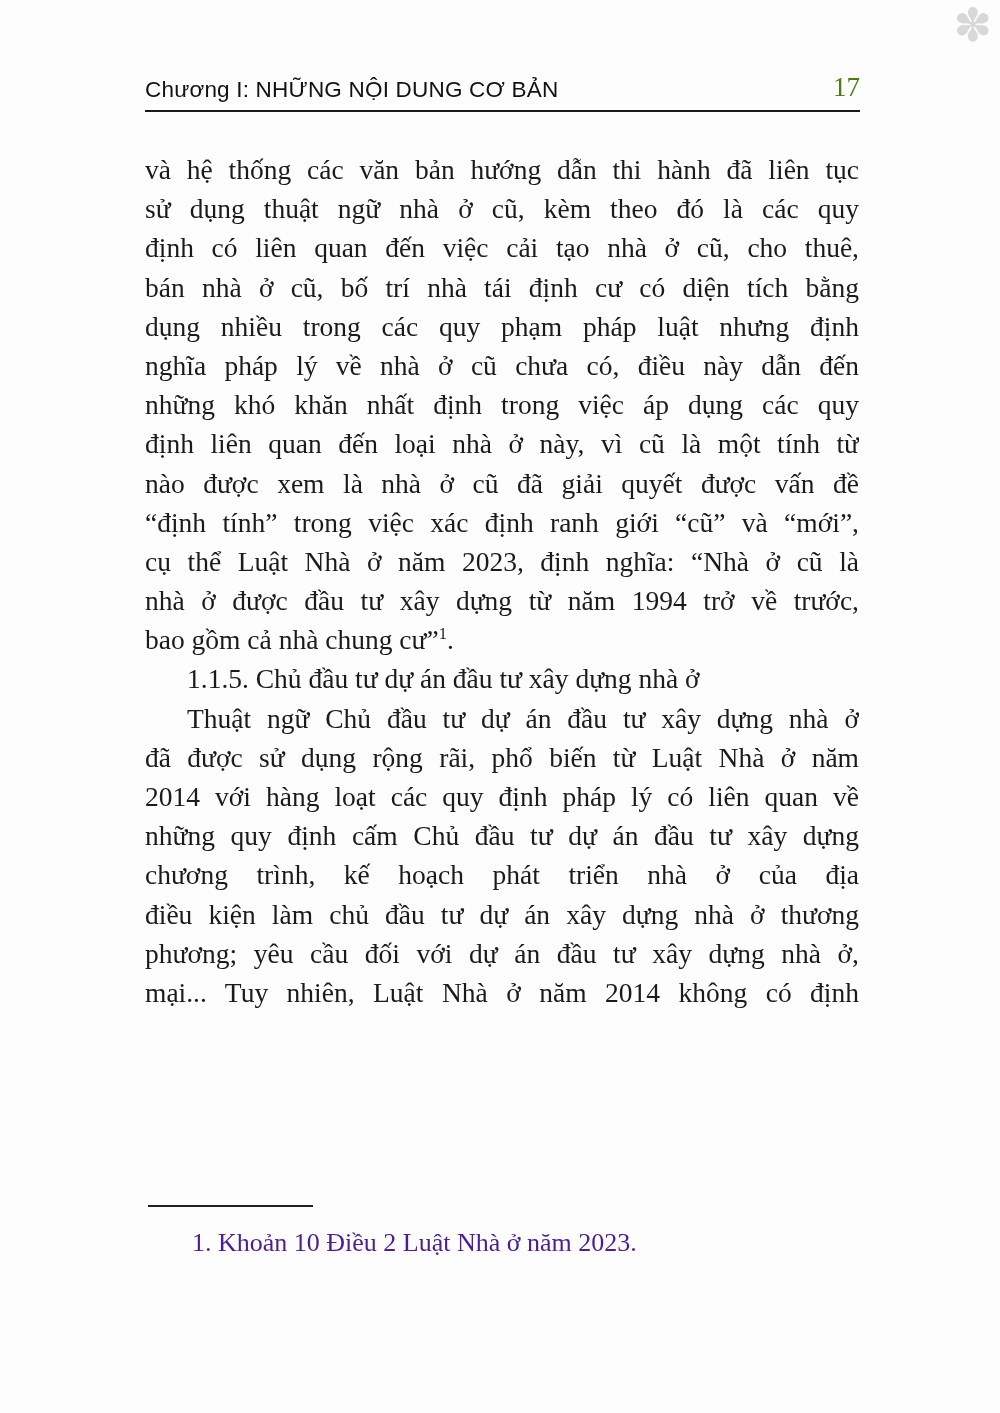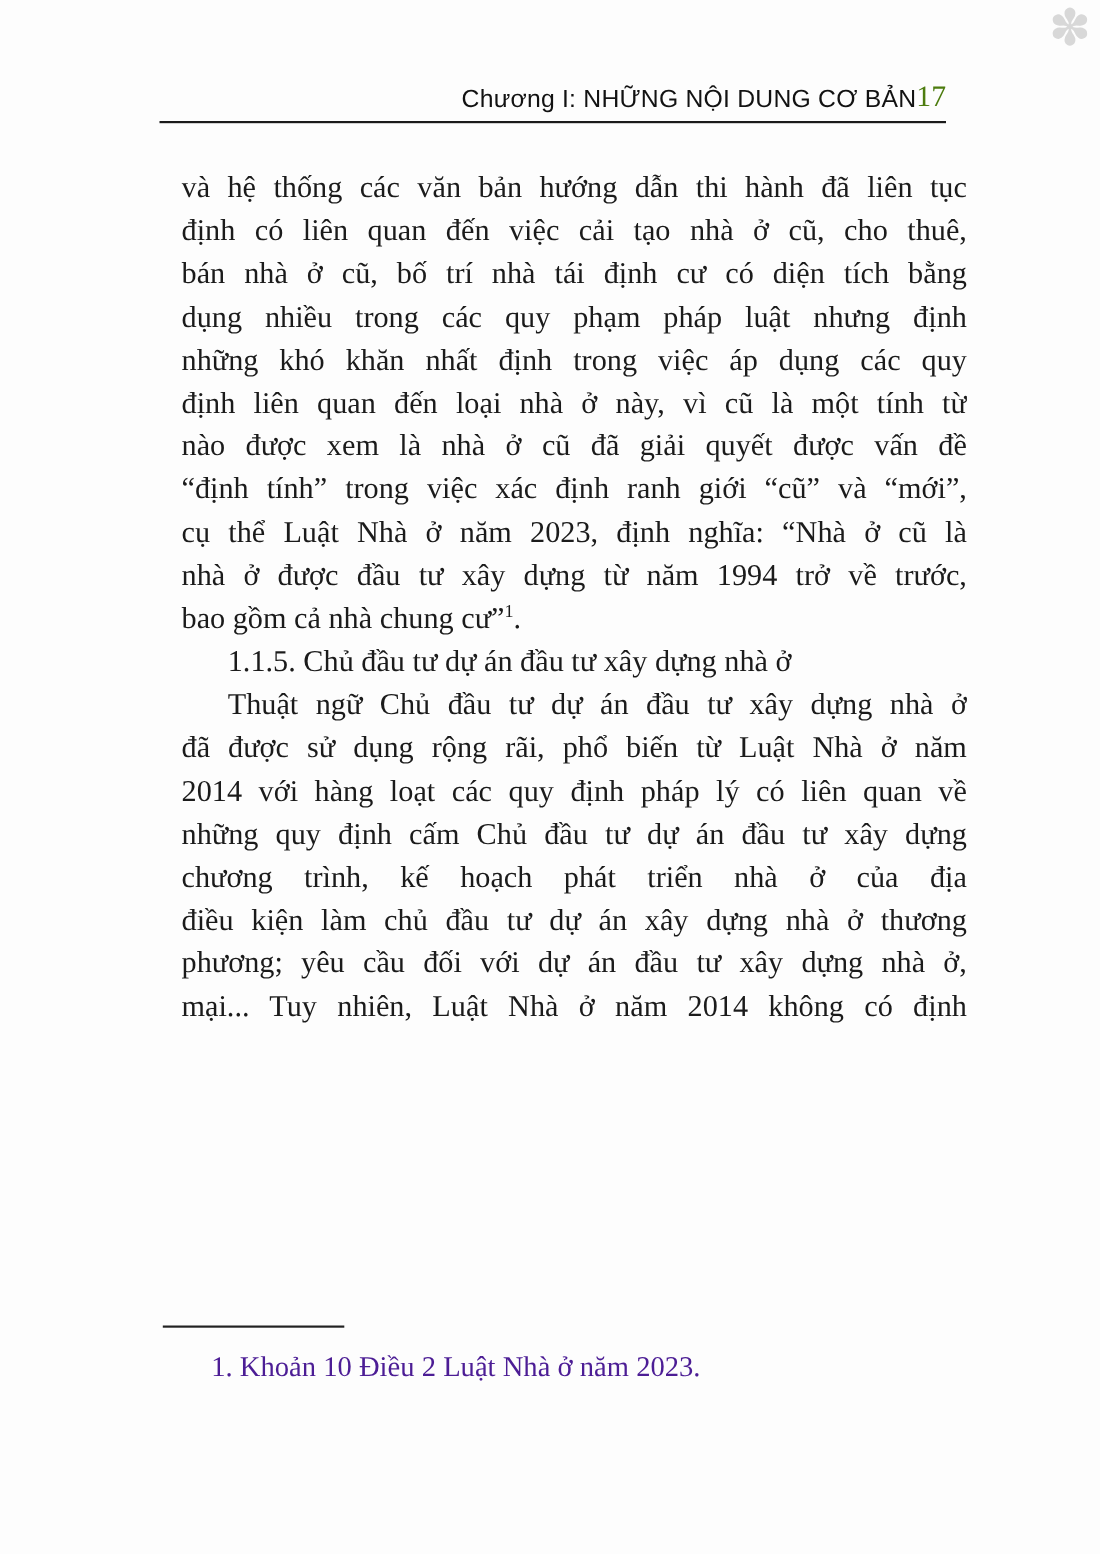--- a/index.html
+++ b/index.html
@@ -16,21 +16,21 @@
     font-family: "DejaVu Sans", sans-serif;
     font-size: 46px;
     color: #d8d8d8;
     user-select: none;
   }
   .header {
     position: absolute;
     left: 145px; top: 72px;
     width: 715px;
     display: flex;
-    justify-content: flex-end;
+    justify-content: space-between;
     align-items: flex-end;
     border-bottom: 2px solid #1a1a1a;
     padding-bottom: 7px;
   }
   .chapter {
     font-family: "Liberation Sans", sans-serif;
     font-size: 22.5px;
     letter-spacing: 0.2px;
     color: #121212;
   }
@@ -39,21 +39,20 @@
     font-size: 27px;
     color: #4d7c0f;
   }
   .bodytext {
     position: absolute;
     left: 145px; top: 150px;
     width: 714px;
     font-size: 27.5px;
     line-height: 39.2px;
     color: #1b1b1b;
-    margin-left: 20px;
   }
   .line {
     height: 39.2px;
     overflow: hidden;
   }
   .just {
     text-align: justify;
     text-align-last: justify;
   }
   .ind { text-indent: 42px; }
@@ -83,23 +82,25 @@
 
 <div class="watermark">✽</div>
 
 <div class="header">
   <span class="chapter">Chương I: NHỮNG NỘI DUNG CƠ BẢN</span>
   <span class="pagenum">17</span>
 </div>
 
 <div class="bodytext">
     <div class="line just"><span>và hệ thống các văn bản hướng dẫn thi hành đã liên tục</span></div>
+    <div class="line just"><span>sử dụng thuật ngữ nhà ở cũ, kèm theo đó là các quy</span></div>
     <div class="line just"><span>định có liên quan đến việc cải tạo nhà ở cũ, cho thuê,</span></div>
     <div class="line just"><span>bán nhà ở cũ, bố trí nhà tái định cư có diện tích bằng</span></div>
     <div class="line just"><span>dụng nhiều trong các quy phạm pháp luật nhưng định</span></div>
+    <div class="line just"><span>nghĩa pháp lý về nhà ở cũ chưa có, điều này dẫn đến</span></div>
     <div class="line just"><span>những khó khăn nhất định trong việc áp dụng các quy</span></div>
     <div class="line just"><span>định liên quan đến loại nhà ở này, vì cũ là một tính từ</span></div>
     <div class="line just"><span>nào được xem là nhà ở cũ đã giải quyết được vấn đề</span></div>
     <div class="line just"><span class="it">“định tính”</span><span> trong việc xác định ranh giới </span><span class="it">“cũ”</span><span> và </span><span class="it">“mới”</span><span>,</span></div>
     <div class="line just"><span>cụ thể Luật Nhà ở năm 2023, định nghĩa: </span><span class="it">“Nhà ở cũ là</span></div>
     <div class="line just"><span class="it">nhà ở được đầu tư xây dựng từ năm 1994 trở về trước,</span></div>
     <div class="line"><span class="it">bao gồm cả nhà chung cư”</span><span class="sup">1</span><span>.</span></div>
     <div class="line ind"><span class="it">1.1.5. Chủ đầu tư dự án đầu tư xây dựng nhà ở</span></div>
     <div class="line just ind"><span>Thuật ngữ Chủ đầu tư dự án đầu tư xây dựng nhà ở</span></div>
     <div class="line just"><span>đã được sử dụng rộng rãi, phổ biến từ Luật Nhà ở năm</span></div>

